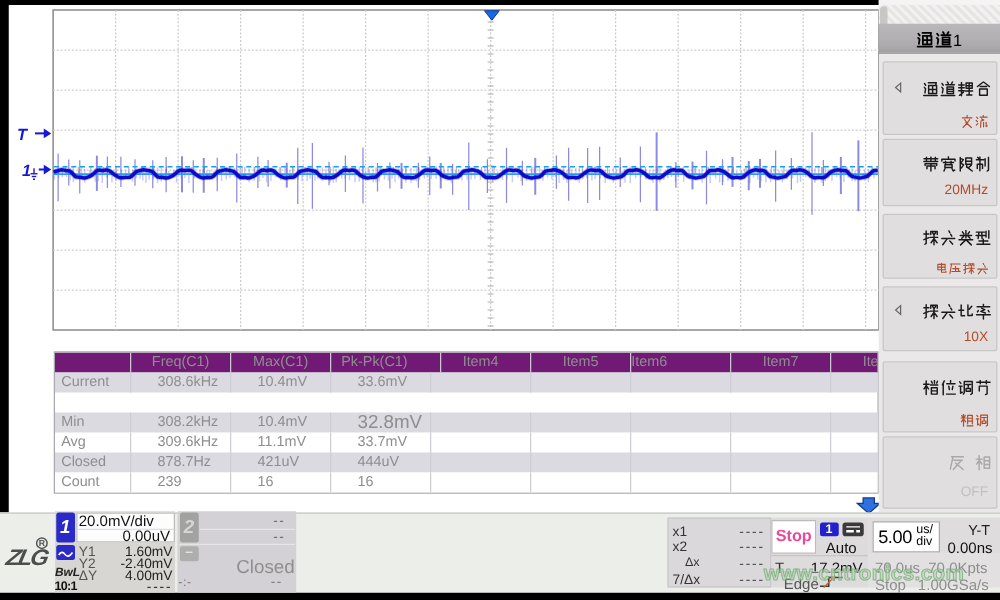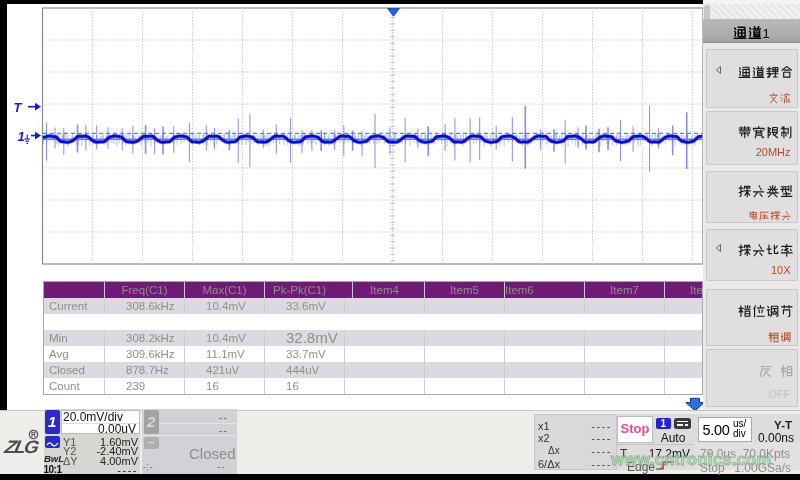--- a/index.html
+++ b/index.html
@@ -611,21 +611,21 @@
 <div class="a" style="left:617px;top:414px;width:78px;height:56px;background:#dedbdd"></div>
 <div class="a" style="left:695px;top:414px;width:105px;height:29px;background:#dedcdd"></div>
 <div class="a" style="left:695px;top:443px;width:105px;height:27px;background:#e2e0e0"></div>
 <div class="a" style="left:534px;top:414px;width:83px;height:56px;background:#dad8da;border:1px solid #c9c7c9"></div>
 <div class="a" style="left:538px;top:419.5px;font-size:11px;color:#333">x1</div>
 <div class="a" style="left:538px;top:419.5px;width:74px;text-align:right;font-size:11px;color:#444;letter-spacing:1.5px">----</div>
 <div class="a" style="left:538px;top:431.5px;font-size:11px;color:#333">x2</div>
 <div class="a" style="left:538px;top:431.5px;width:74px;text-align:right;font-size:11px;color:#444;letter-spacing:1.5px">----</div>
 <div class="a" style="left:548px;top:445.0px;font-size:10px;color:#333">Δx</div>
 <div class="a" style="left:538px;top:445.0px;width:74px;text-align:right;font-size:11px;color:#444;letter-spacing:1.5px">----</div>
-<div class="a" style="left:538px;top:457.5px;font-size:11px;color:#333">6/Δx</div>
+<div class="a" style="left:538px;top:457.5px;font-size:11px;color:#333">7/Δx</div>
 <div class="a" style="left:538px;top:457.5px;width:74px;text-align:right;font-size:11px;color:#444;letter-spacing:1.5px">----</div>
 <div class="a" style="left:617px;top:416px;width:35.5px;height:26.5px;background:#fff;border:1px solid #bbb"></div>
 <div class="a" style="left:618px;top:421px;width:34px;text-align:center;font-size:13px;font-weight:bold;color:#ec4899">Stop</div>
 <div class="a" style="left:655.5px;top:417.5px;width:15.5px;height:11px;background:#2222cc;border-radius:2px;color:#fff;font-weight:bold;font-size:10px;text-align:center;line-height:11px">1</div>
 <div class="a" style="left:674px;top:417.5px;width:16.5px;height:11px;background:#3a3a3a;border-radius:2.5px">
     <div class="a" style="left:3px;top:3.2px;width:10.5px;height:1.5px;background:#fff"></div>
     <div class="a" style="left:3px;top:6.6px;width:5.5px;height:1.5px;background:#fff"></div>
     <div class="a" style="left:10.5px;top:6.2px;width:3px;height:2.2px;background:#fff"></div>
   </div>
 <div class="a" style="left:655px;top:431px;width:36px;text-align:center;font-size:12px;color:#111">Auto</div>
@@ -634,18 +634,18 @@
 <div class="a" style="left:620px;top:446.5px;width:70px;text-align:right;font-size:12px;color:#111">17.2mV</div>
 <div class="a" style="left:617px;top:456.5px;width:77px;border-top:1px solid #c6c4c6"></div>
 <div class="a" style="left:627px;top:460px;font-size:12px;color:#555">Edge</div>
 <svg class="a" style="left:654px;top:458px" width="24" height="13" viewBox="0 0 24 13">
     <path d="M2 11 L9 11 L9 4 L20 4" stroke="#3a3a3a" stroke-width="1.2" fill="none"></path>
     <path d="M5 12 L14 3 M14 3 L10.5 4 M14 3 L13 6.5" stroke="#c86432" stroke-width="1.1" fill="none"></path>
   </svg>
 <div class="a" style="left:698px;top:416.5px;width:54px;height:25.5px;background:#fff;border:1px solid #aaa"></div>
 <div class="a" style="left:702.5px;top:421.5px;font-size:14.5px;color:#000;letter-spacing:-0.3px">5.00</div>
 <div class="a" style="left:733px;top:419px;font-size:10px;font-weight:normal;color:#000;line-height:10px">us/<br>div</div>
-<div class="a" style="left:720px;top:418.5px;width:72px;text-align:right;font-size:11.5px;font-weight:bold;color:#222">Y-T</div>
+<div class="a" style="left:720px;top:418.5px;width:72px;text-align:right;font-size:11.5px;font-weight:normal;color:#222">Y-T</div>
 <div class="a" style="left:720px;top:430.5px;width:74px;text-align:right;font-size:12px;color:#111">0.00ns</div>
 <div class="a" style="left:700px;top:446.5px;font-size:12px;color:#8e8e8e">70.0us</div>
 <div class="a" style="left:700px;top:446.5px;width:90px;text-align:right;font-size:12px;color:#8e8e8e">70.0Kpts</div>
 <div class="a" style="left:700px;top:460.5px;font-size:12px;color:#8e8e8e">Stop</div>
 <div class="a" style="left:700px;top:460.5px;width:91px;text-align:right;font-size:12px;color:#8e8e8e">1.00GSa/s</div>
 <div class="a" style="left:611px;top:450px;font-size:16.5px;font-weight:bold;letter-spacing:0.3px;color:rgba(180,214,180,0.62);-webkit-text-stroke:0.8px rgba(110,170,110,0.72)">www.cntronics.com</div>
 </body></html>

